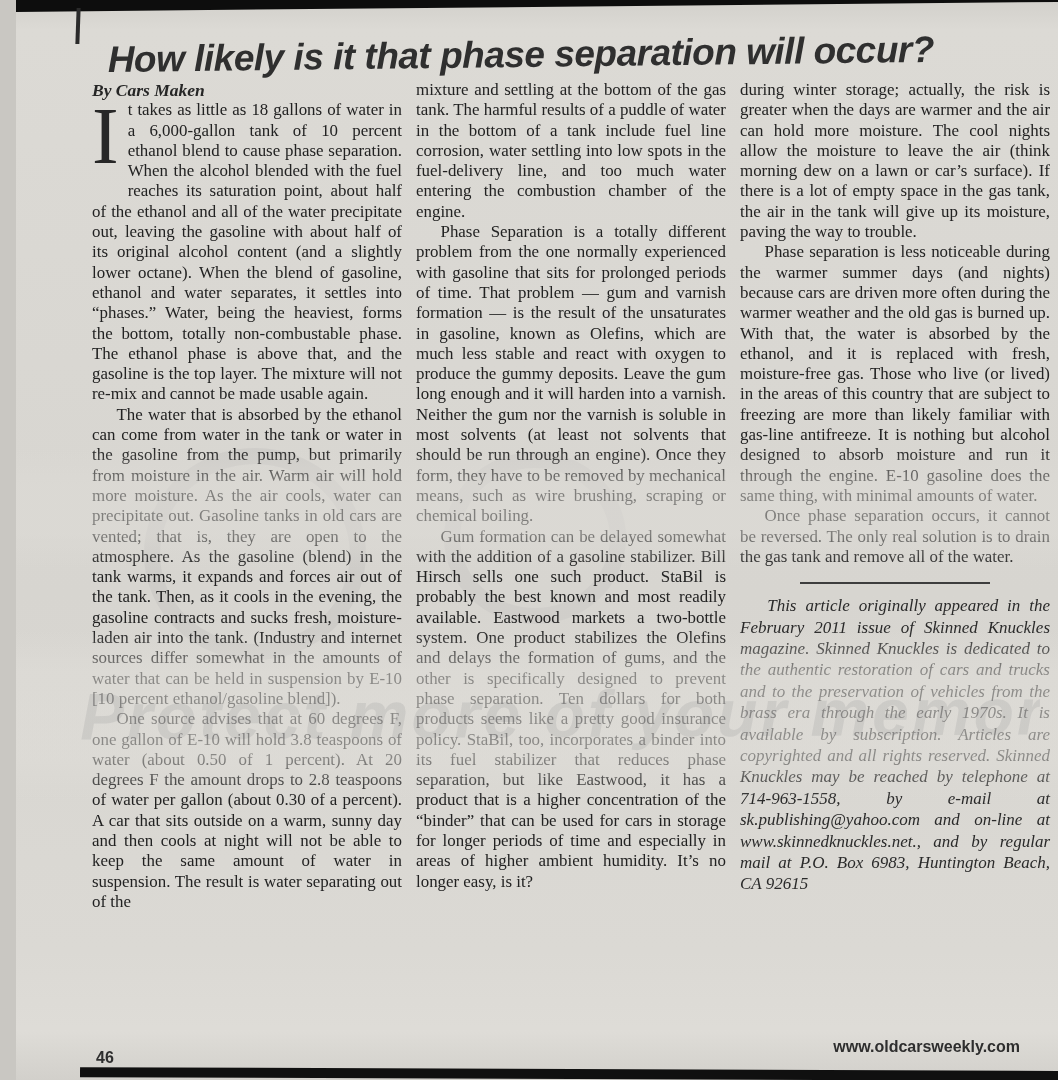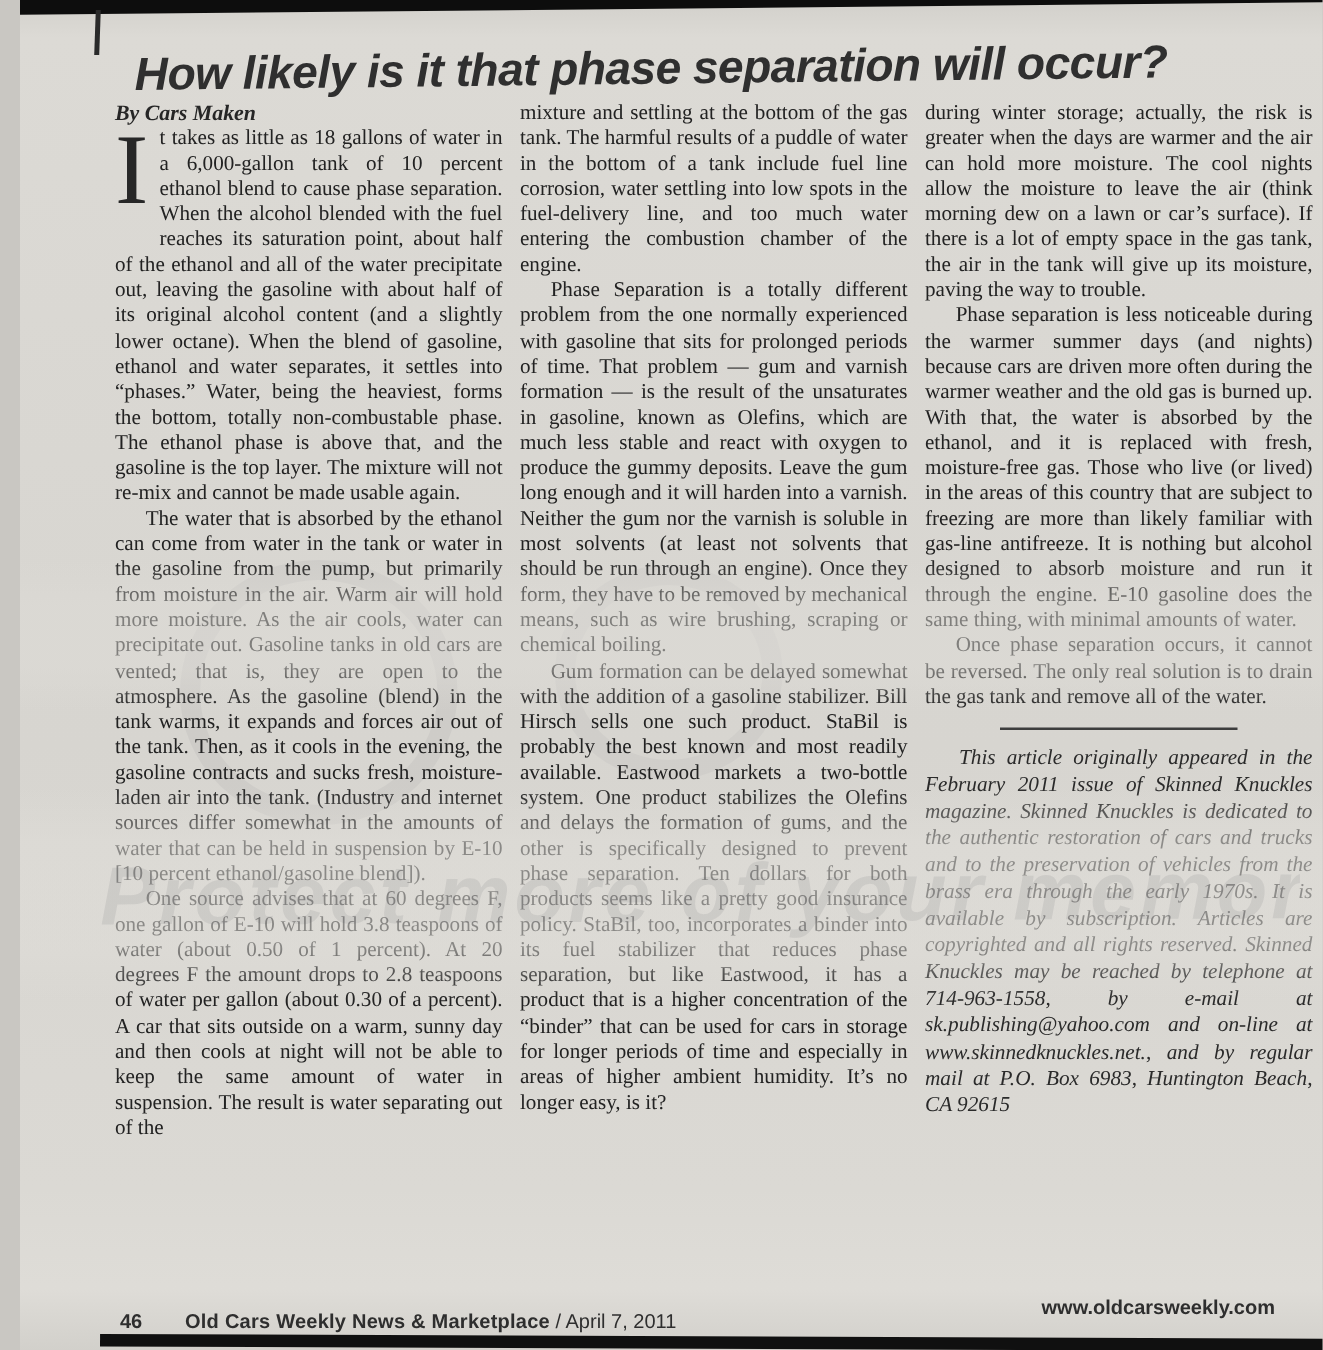--- a/index.html
+++ b/index.html
@@ -96,18 +96,17 @@
 
   </div>
 
   <div class="fade-a"></div>
   <div class="fade-b"></div>
   <div class="wm-text">Protect more of your memories</div>
 
   <div class="footer-strip"></div>
   <div class="footer">
     <span class="pagenum">46</span>
-    <span class="pub"><b>Old Cars Weekly News &amp; Marketplace</b><span> / April 7, 2011</span></span>
     <span class="site">www.oldcarsweekly.com</span>
   </div>
   <div class="edge-bottom"></div>
 
 </div>
 
 </body></html>

